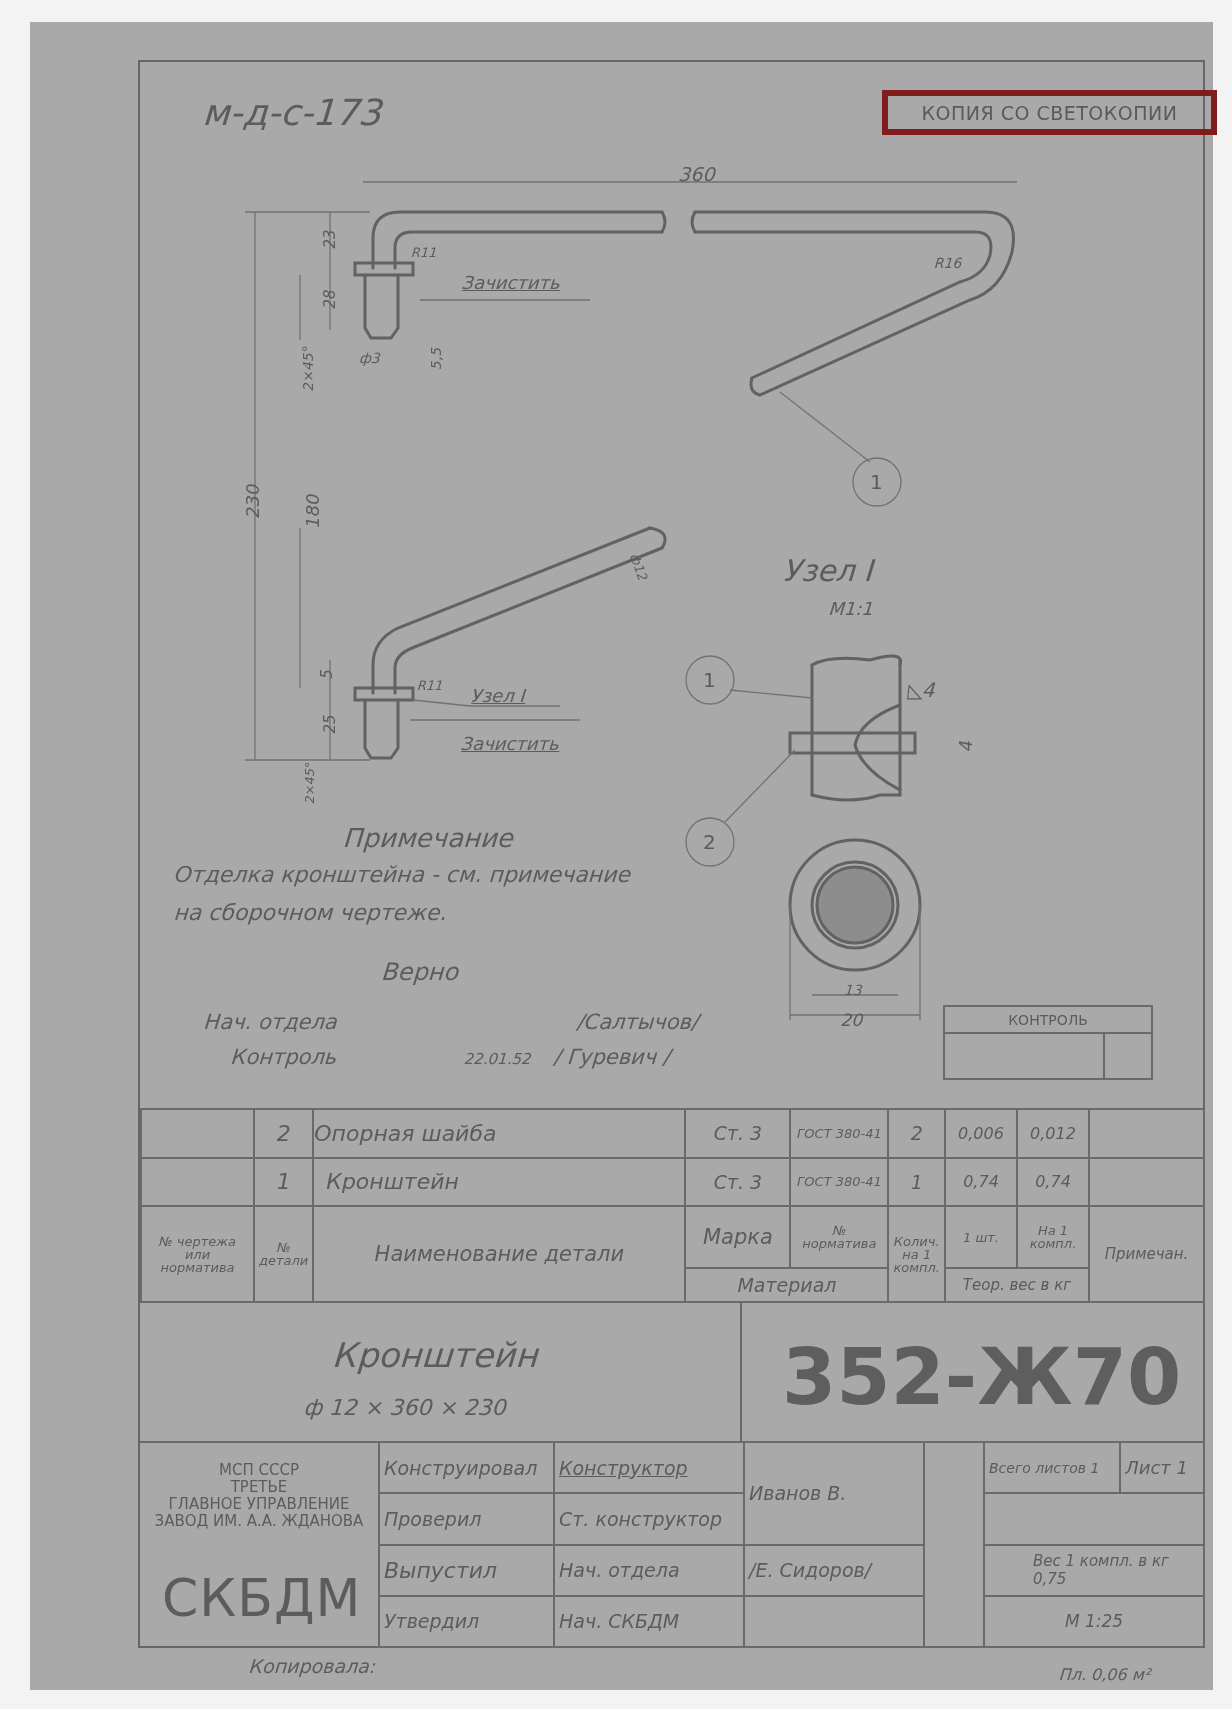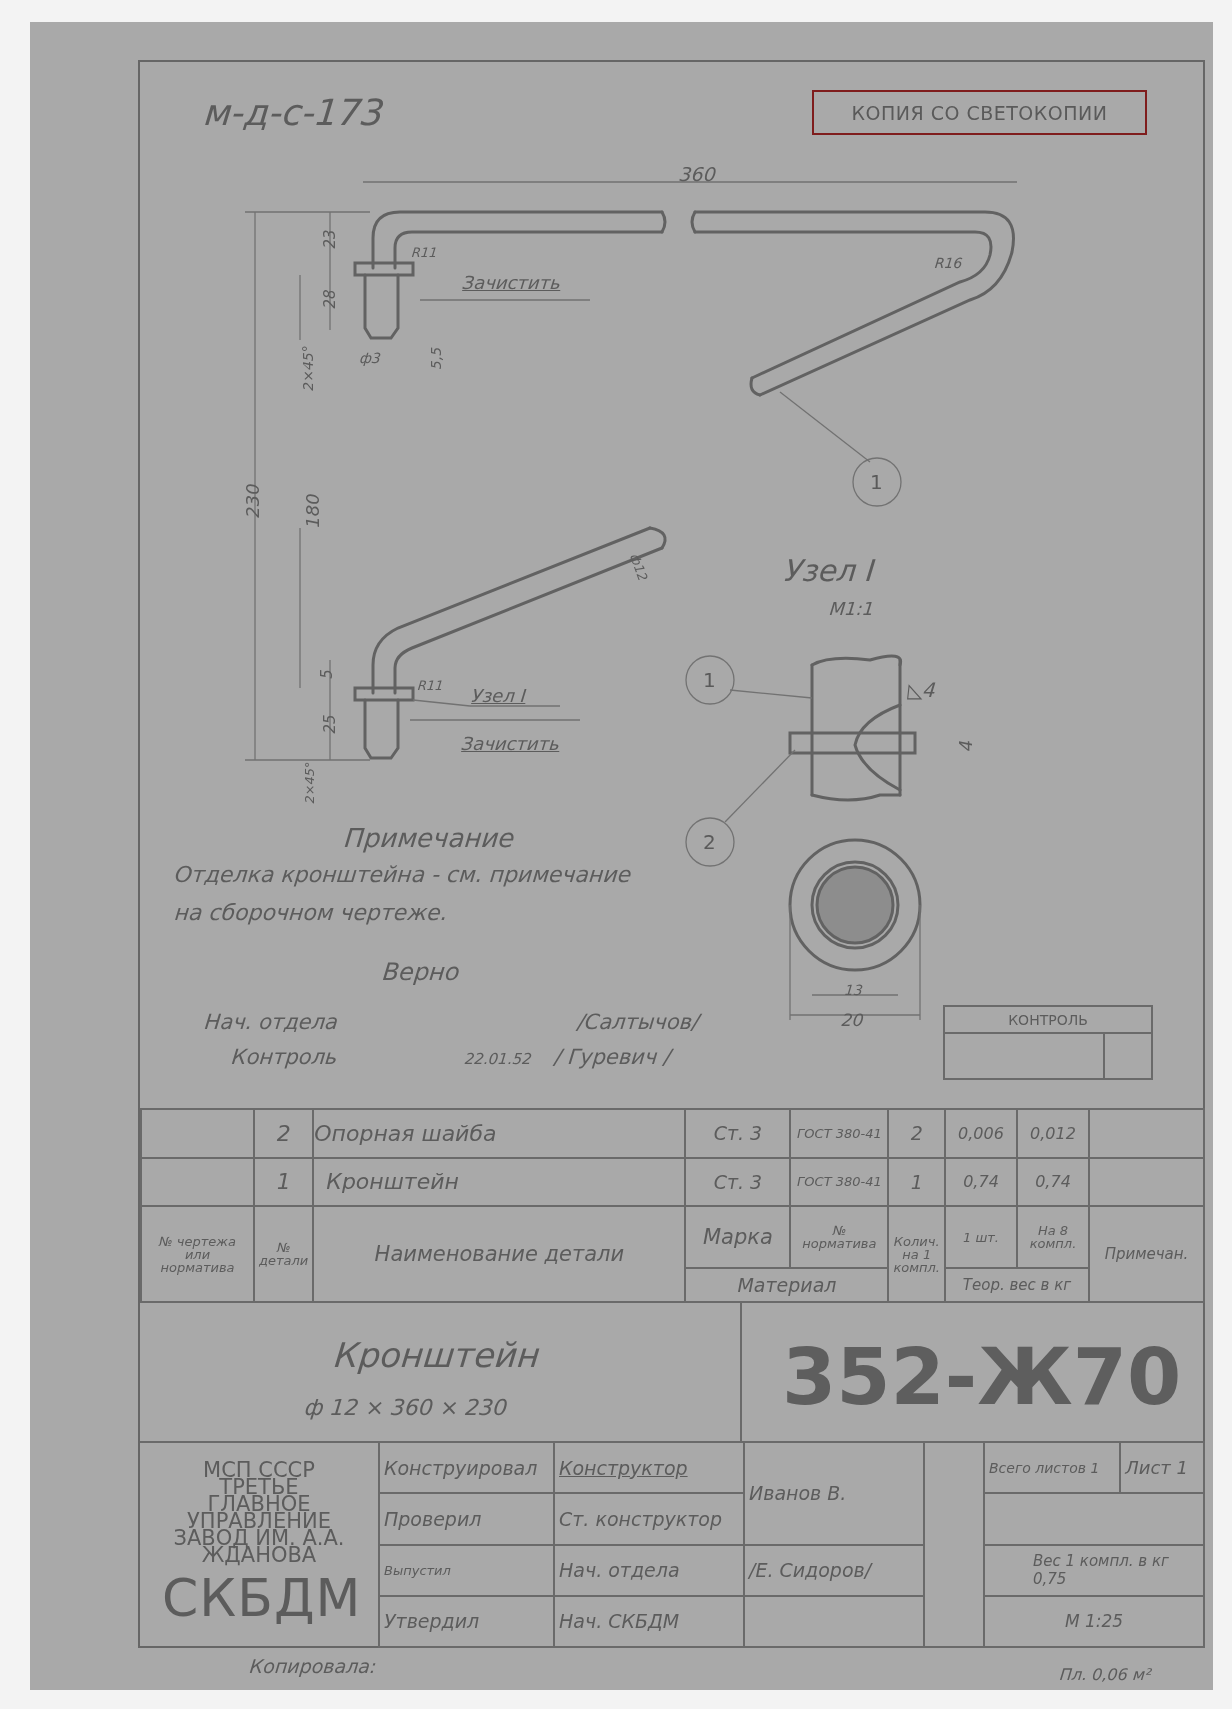--- a/index.html
+++ b/index.html
@@ -3,28 +3,28 @@
 <meta charset="utf-8">
 <style>
   html,body{margin:0;padding:0;}
   body{width:1232px;height:1709px;background:#f3f3f3;position:relative;overflow:hidden;
        font-family:"DejaVu Sans", sans-serif;color:#5a5a5a;}
   .paper{position:absolute;left:30px;top:22px;width:1183px;height:1668px;background:#a9a9a9;}
   .abs{position:absolute;}
   .hand{font-family:"DejaVu Sans", sans-serif;font-style:italic;color:#5c5c5c;transform:skewX(-6deg);white-space:nowrap;}
   .frame{position:absolute;left:138px;top:60px;width:1067px;height:1588px;border:2px solid #666;box-sizing:border-box;}
   svg.drawing{position:absolute;left:0;top:0;}
-  .stamp{position:absolute;left:812px;top:90px;width:335px;height:45px;border:2px solid #7f1d1d;box-sizing:border-box;
+  .stamp{position:absolute;left:882px;top:90px;width:335px;height:45px;border:6px solid #7f1d1d;box-sizing:border-box;
          font-family:"DejaVu Sans", sans-serif;font-size:19px;color:#5a5a5a;display:flex;align-items:center;justify-content:center;letter-spacing:0.5px;}
   table.grid{position:absolute;border-collapse:collapse;}
   table.grid td{border:2px solid #6a6a6a;padding:0 4px;font-style:italic;color:#5c5c5c;font-size:19px;}
   .small{font-size:13px !important;line-height:13px;text-align:center;}
   .ctr{text-align:center;}
   .big{font-family:"DejaVu Sans", sans-serif;font-weight:bold;font-size:78px;color:#5e5e5e;}
-  .org{font-family:"DejaVu Sans", sans-serif;font-size:21px;color:#5c5c5c;text-align:center;line-height:17px;}
+  .org{font-family:"DejaVu Sans", sans-serif;font-size:15px;color:#5c5c5c;text-align:center;line-height:17px;}
   .skbdm{font-family:"DejaVu Sans", sans-serif;font-size:52px;color:#5c5c5c;letter-spacing:1px;}
 </style>
 </head>
 <body>
 
 <div class="paper"></div>
 <div class="frame"></div>
 
 <div class="abs hand" style="left:205px;top:92px;font-size:36px;">м-д-с-173</div>
 <div class="stamp">КОПИЯ СО СВЕТОКОПИИ</div>
@@ -167,21 +167,21 @@
     <td></td>
   </tr>
   <tr style="height:55px;">
     <td rowspan="2" class="small">№ чертежа или норматива</td>
     <td rowspan="2" class="small">№ детали</td>
     <td rowspan="2" class="ctr" style="font-size:21px;">Наименование детали</td>
     <td class="ctr" style="font-size:21px;">Марка</td>
     <td class="small">№ норматива</td>
     <td rowspan="2" class="small">Колич. на 1 компл.</td>
     <td class="small">1 шт.</td>
-    <td class="small">На 8 компл.</td>
+    <td class="small">На 1 компл.</td>
     <td rowspan="2" class="ctr" style="font-size:15px;">Примечан.</td>
   </tr>
   <tr style="height:30px;">
     <td colspan="2" class="ctr" style="font-size:19px;">Материал</td>
     <td colspan="2" class="ctr" style="font-size:15px;margin-left:16px;">Теор. вес в кг</td>
   </tr>
 </tbody>
   </table>
 
 <div class="abs" style="left:140px;top:1303px;width:600px;height:138px;border-right:2px solid #6a6a6a;border-bottom:2px solid #6a6a6a;"></div>
@@ -208,21 +208,21 @@
     <td rowspan="4" style="width:50px;"></td>
     <td style="font-size:14px;">Всего листов 1</td>
     <td style="font-size:18px;">Лист 1</td>
   </tr>
   <tr style="height:50px;">
     <td style="font-size:19px;">Проверил</td>
     <td style="font-size:19px;">Ст. конструктор</td>
     <td colspan="2"></td>
   </tr>
   <tr style="height:50px;">
-    <td style="font-size:13px;">Выпустил</td>
+    <td style="font-size:22px;">Выпустил</td>
     <td style="font-size:19px;">Нач. отдела</td>
     <td style="font-size:19px;">/Е. Сидоров/</td>
     <td colspan="2" style="font-size:15px;padding-left:48px;">Вес 1 компл. в кг 0,75</td>
   </tr>
   <tr style="height:50px;">
     <td style="font-size:19px;">Утвердил</td>
     <td style="font-size:19px;">Нач. СКБДМ</td>
     <td></td>
     <td colspan="2" class="ctr" style="font-size:17px;">М 1:25</td>
   </tr>

